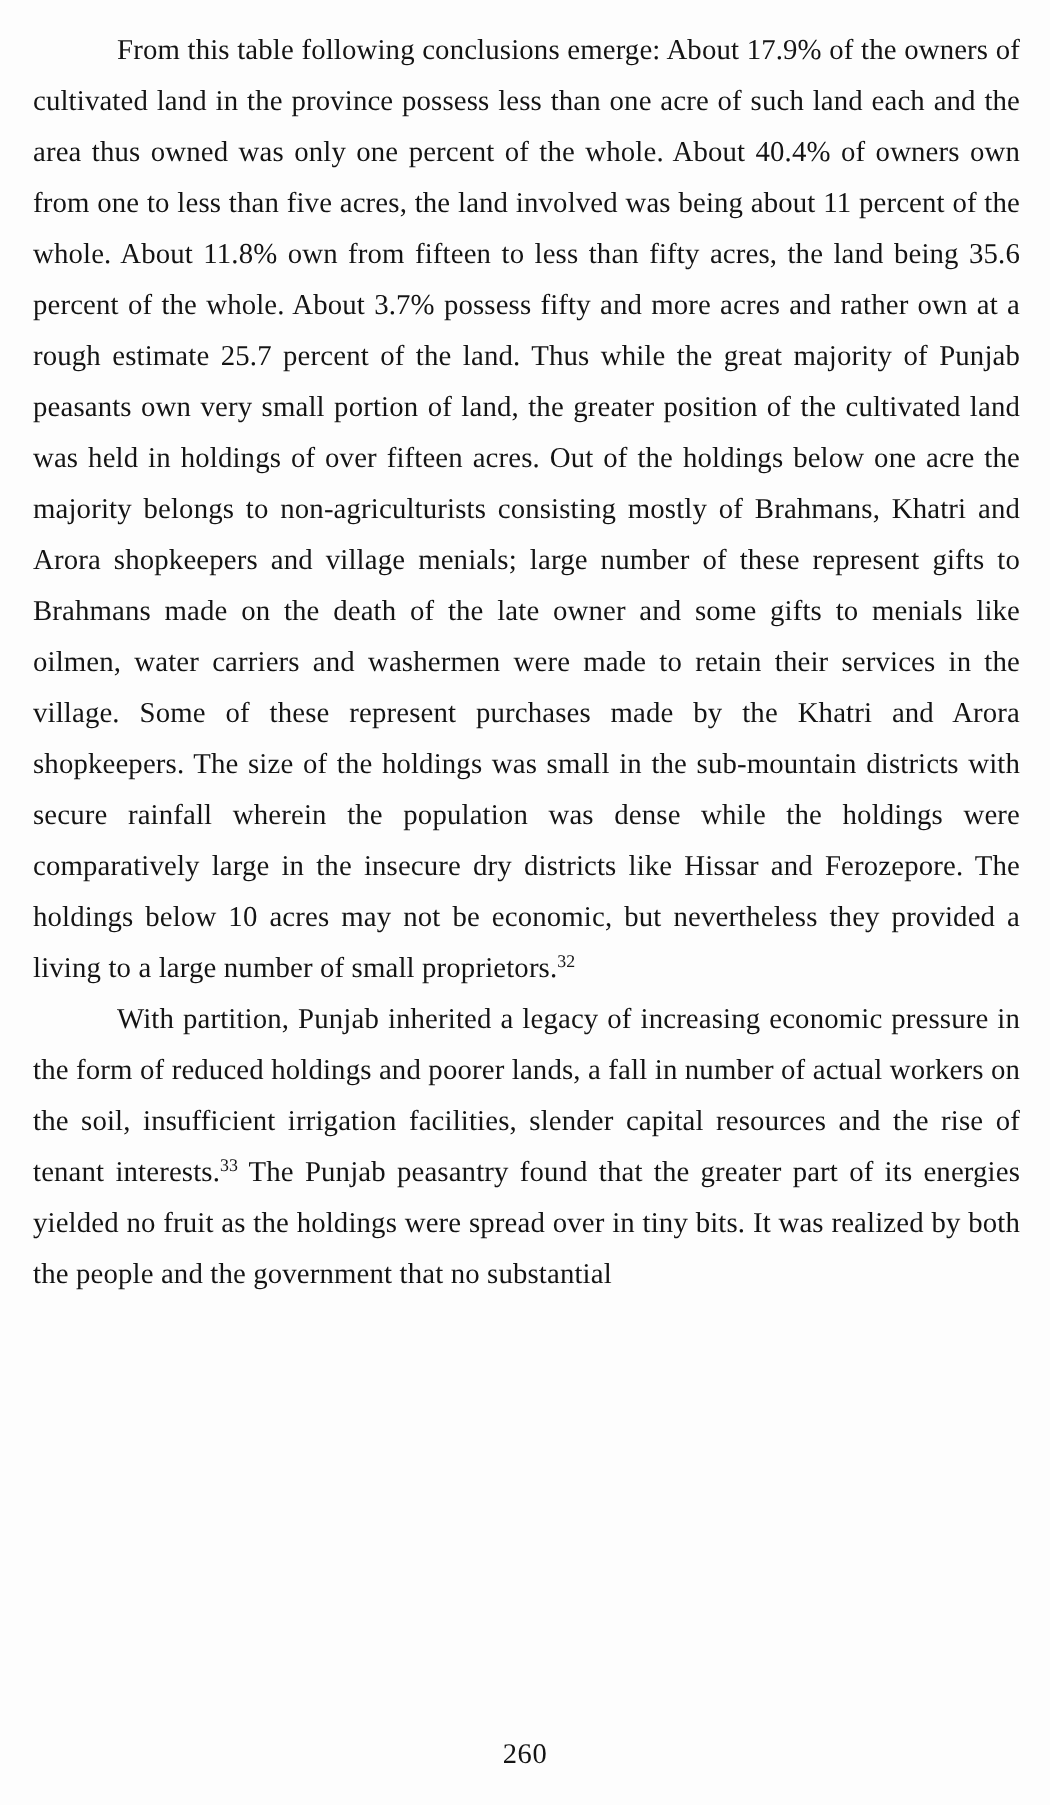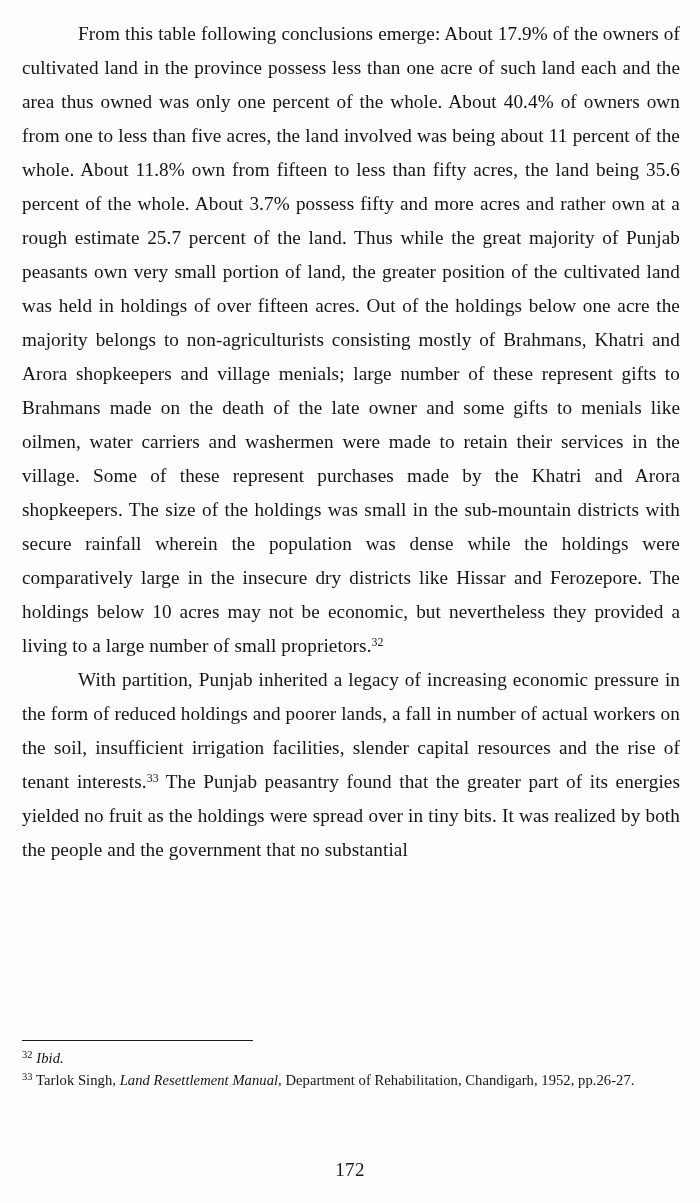--- a/index.html
+++ b/index.html
@@ -94,25 +94,16 @@
 <div class="page">
 
   <div class="body-text">
 
     <p class="para"><span>From this table following conclusions emerge: About 17.9% of the owners of cultivated land in the province possess less than one acre of such land each and the area thus owned was only one percent of the whole. About 40.4% of owners own from one to less than five acres, the land involved was being about 11 percent of the whole. About 11.8% own from fifteen to less than fifty acres, the land being 35.6 percent of the whole. About 3.7% possess fifty and more acres and rather own at a rough estimate 25.7 percent of the land. Thus while the great majority of Punjab peasants own very small portion of land, the greater position of the cultivated land was held in holdings of over fifteen acres. Out of the holdings below one acre the majority belongs to non-agriculturists consisting mostly of Brahmans, Khatri and Arora shopkeepers and village menials; large number of these represent gifts to Brahmans made on the death of the late owner and some gifts to menials like oilmen, water carriers and washermen were made to retain their services in the village. Some of these represent purchases made by the Khatri and Arora shopkeepers. The size of the holdings was small in the sub-mountain districts with secure rainfall wherein the population was dense while the holdings were comparatively large in the insecure dry districts like Hissar and Ferozepore. The holdings below 10 acres may not be economic, but nevertheless they provided a living to a large number of small proprietors.</span><sup class="fnref">32</sup></p>
 
     <p class="para"><span>With partition, Punjab inherited a legacy of increasing economic pressure in the form of reduced holdings and poorer lands, a fall in number of actual workers on the soil, insufficient irrigation facilities, slender capital resources and the rise of tenant interests.</span><sup class="fnref">33</sup><span> The Punjab peasantry found that the greater part of its energies yielded no fruit as the holdings were spread over in tiny bits. It was realized by both the people and the government that no substantial</span></p>
 
   </div>
 
-  <div class="footnotes">
 
-    <hr class="fn-rule">
-
-    <p class="footnote"><span class="fn-num">32</span><span></span> <span class="ital">Ibid.</span><span></span></p>
-
-    <p class="footnote"><span class="fn-num">33</span><span> Tarlok Singh, </span><span class="ital">Land Resettlement Manual</span><span>, Department of Rehabilitation, Chandigarh, 1952, pp.26-27.</span></p>
-
-  </div>
-
-  <div class="page-number">172</div>
+  <div class="page-number">260</div>
 
 </div>
 
 </body></html>

